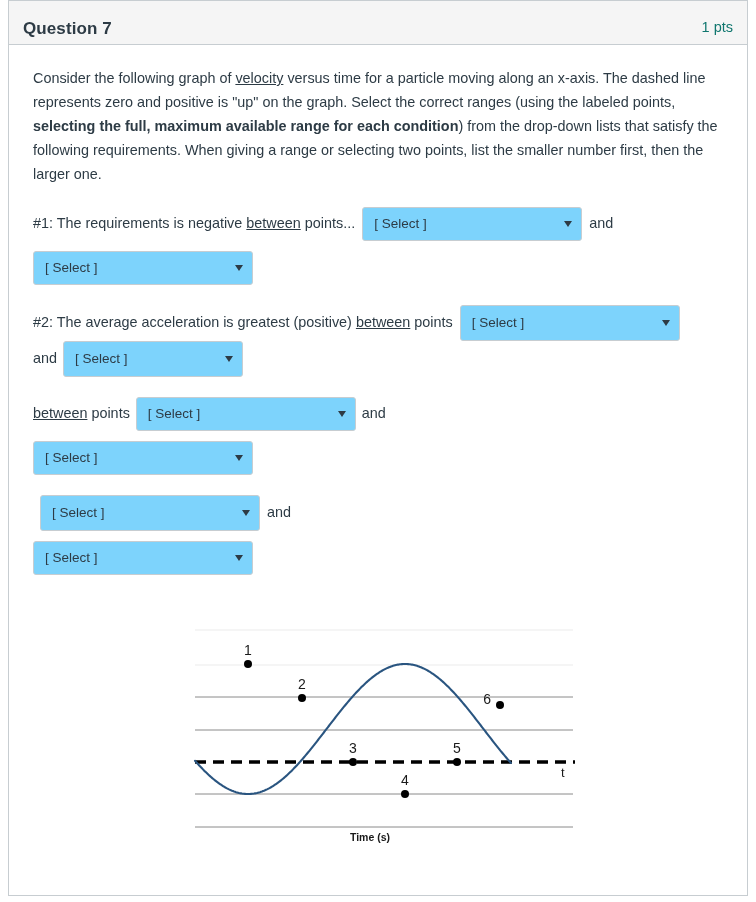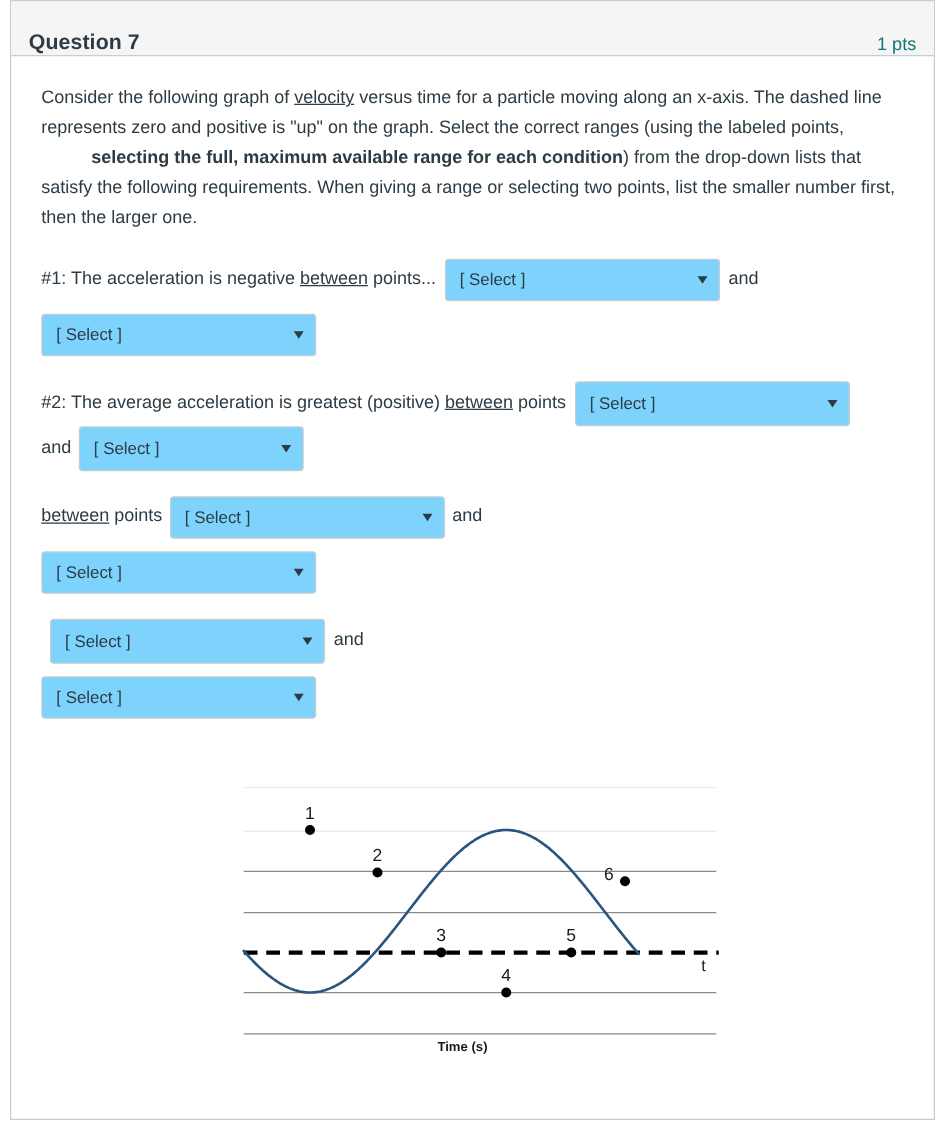--- a/index.html
+++ b/index.html
@@ -28,23 +28,23 @@
     box-sizing: border-box;
     background: #fff;
   }
 
   .question-header {
     height: 45px;
     background: #f5f5f5;
     border-bottom: 1px solid #c7cdd1;
     border-top: 1px solid #c7cdd1;
     display: flex;
-    align-items: flex-end;
+    align-items: flex-start;
     justify-content: space-between;
-    padding: 0 14px 0 14px;
+    padding: 18px 14px 0 14px;
     box-sizing: border-box;
   }
   .question-name {
     font-size: 17px;
     font-weight: bold;
     color: #2d3b45;
     letter-spacing: 0.1px;
   }
   .question-points {
     font-size: 14.5px;
@@ -56,21 +56,21 @@
   }
 
   .prompt {
     font-size: 14.4px;
     line-height: 1.66;
     color: #2d3b45;
     max-width: 690px;
     margin: 0 0 4px 0;
   }
   .prompt u { text-decoration: underline; }
-  .prompt b { font-weight: bold; margin-left: 40px; }
+  .prompt b { font-weight: bold; }
 
   .req-block {
     margin-top: 20px;
     font-size: 14.4px;
     line-height: 1.6;
   }
   .req-line {
     display: flex;
     align-items: center;
     flex-wrap: wrap;
@@ -140,21 +140,21 @@
     <span class="question-name">Question 7</span>
     <span class="question-points">1 pts</span>
   </div>
 
   <div class="question-body">
 
     <p class="prompt"><span>Consider the following graph of </span><u>velocity</u><span> versus time for a particle moving along an x-axis. The dashed line represents zero and positive is "up" on the graph. Select the correct ranges (using the labeled points, </span><b>selecting the full, maximum available range for each condition</b><span>) from the drop-down lists that satisfy the following requirements.  When giving a range or selecting two points, list the smaller number first, then the larger one.</span></p>
 
     <div class="req-block">
       <div class="req-line">
-        <span class="req-text">#1: The acceleration is negative </span>
+        <span class="req-text">#1: The requirements is negative </span>
           <u class="req-text">between</u>
           <span class="req-text"> points...</span>
         <span class="ddl d1a">
           <span class="ddl-label">[ Select ]</span>
           <span class="caret"></span>
         </span>
         <span class="req-text">and</span>
       </div>
       <div class="second-row">
         <span class="ddl d1b">

